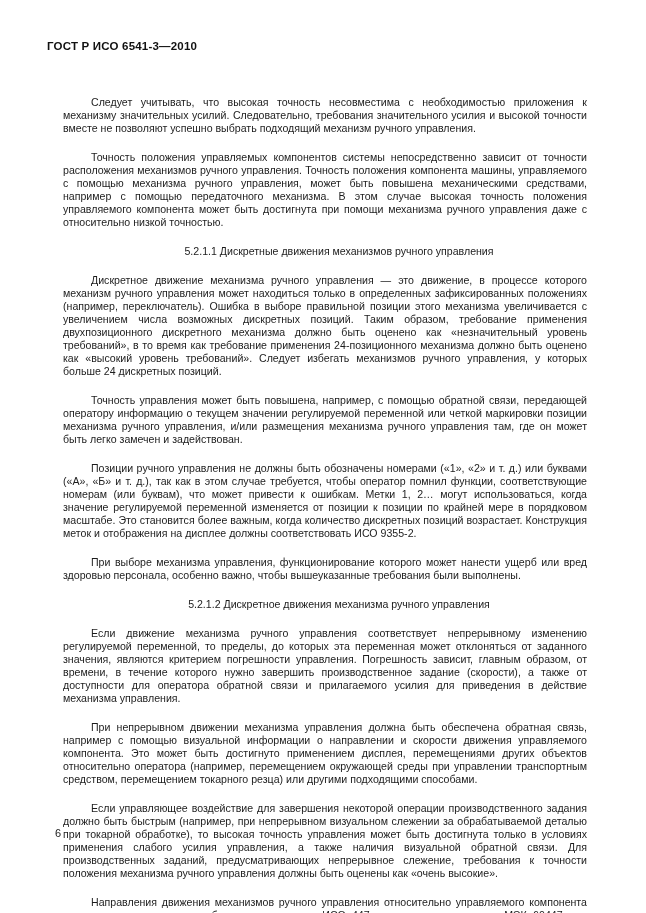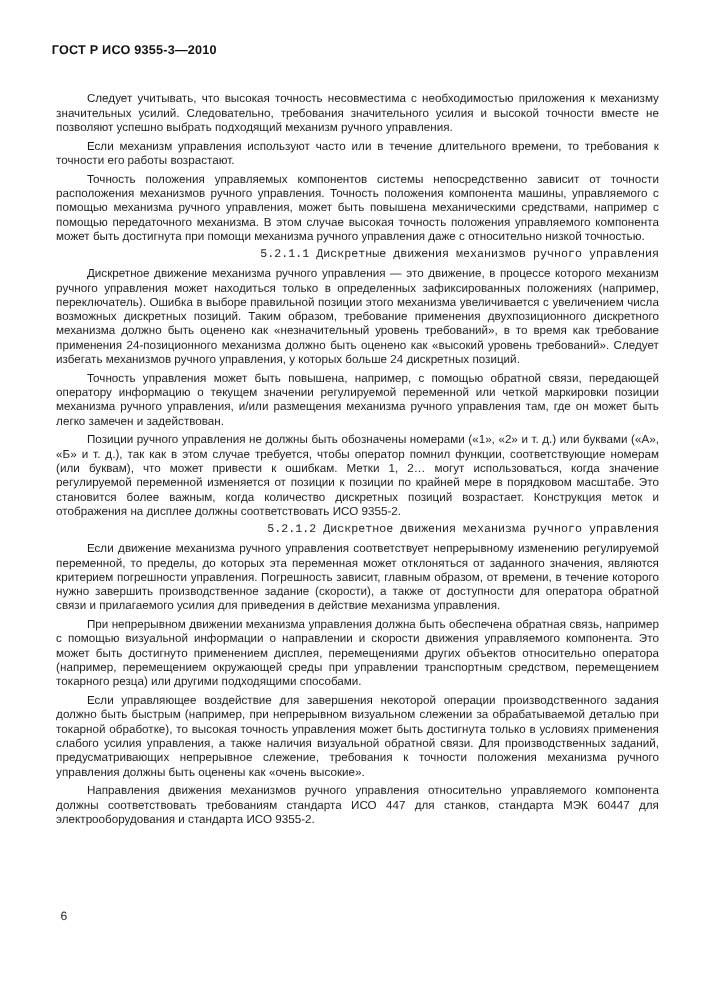--- a/index.html
+++ b/index.html
@@ -30,49 +30,48 @@
     left: 47px;
     top: 80px;
     width: 556px;
     font-size: 10.6px;
     line-height: 13px;
     text-align: justify;
     hyphens: auto;
     -webkit-hyphens: auto;
   }
   .para {
-    margin: 4px;
+    margin: 16px;
     text-indent: 28px;
   }
   .para.heading {
-    text-align: right;
-    font-family: Liberation Mono, monospace;
+    text-align: center;
   }
   .page-number {
     position: absolute;
     left: 55px;
     top: 827px;
     font-size: 11px;
     color: #222222;
   }
 </style>
 </head>
 <body>
 
 <div class="page">
-  <div class="doc-header">ГОСТ Р ИСО 9355-3—2010</div>
+  <div class="doc-header">ГОСТ Р ИСО 6541-3—2010</div>
 
   <div class="doc-body">
       <p class="para">Следует учитывать, что высокая точность несовместима с необходимостью приложения к механизму значительных усилий. Следовательно, требования значительного усилия и высокой точности вместе не позволяют успешно выбрать подходящий механизм ручного управления.</p>
-      <p class="para">Если механизм управления используют часто или в течение длительного времени, то требования к точности его работы возрастают.</p>
       <p class="para">Точность положения управляемых компонентов системы непосредственно зависит от точности расположения механизмов ручного управления. Точность положения компонента машины, управляемого с помощью механизма ручного управления, может быть повышена механическими средствами, например с помощью передаточного механизма. В этом случае высокая точность положения управляемого компонента может быть достигнута при помощи механизма ручного управления даже с относительно низкой точностью.</p>
       <p class="para heading">5.2.1.1 Дискретные движения механизмов ручного управления</p>
       <p class="para">Дискретное движение механизма ручного управления — это движение, в процессе которого механизм ручного управления может находиться только в определенных зафиксированных положениях (например, переключатель). Ошибка в выборе правильной позиции этого механизма увеличивается с увеличением числа возможных дискретных позиций. Таким образом, требование применения двухпозиционного дискретного механизма должно быть оценено как «незначительный уровень требований», в то время как требование применения 24-позиционного механизма должно быть оценено как «высокий уровень требований». Следует избегать механизмов ручного управления, у которых больше 24 дискретных позиций.</p>
       <p class="para">Точность управления может быть повышена, например, с помощью обратной связи, передающей оператору информацию о текущем значении регулируемой переменной или четкой маркировки позиции механизма ручного управления, и/или размещения механизма ручного управления там, где он может быть легко замечен и задействован.</p>
       <p class="para">Позиции ручного управления не должны быть обозначены номерами («1», «2» и т. д.) или буквами («А», «Б» и т. д.), так как в этом случае требуется, чтобы оператор помнил функции, соответствующие номерам (или буквам), что может привести к ошибкам. Метки 1, 2… могут использоваться, когда значение регулируемой переменной изменяется от позиции к позиции по крайней мере в порядковом масштабе. Это становится более важным, когда количество дискретных позиций возрастает. Конструкция меток и отображения на дисплее должны соответствовать ИСО 9355-2.</p>
+      <p class="para">При выборе механизма управления, функционирование которого может нанести ущерб или вред здоровью персонала, особенно важно, чтобы вышеуказанные требования были выполнены.</p>
       <p class="para heading">5.2.1.2 Дискретное движения механизма ручного управления</p>
       <p class="para">Если движение механизма ручного управления соответствует непрерывному изменению регулируемой переменной, то пределы, до которых эта переменная может отклоняться от заданного значения, являются критерием погрешности управления. Погрешность зависит, главным образом, от времени, в течение которого нужно завершить производственное задание (скорости), а также от доступности для оператора обратной связи и прилагаемого усилия для приведения в действие механизма управления.</p>
       <p class="para">При непрерывном движении механизма управления должна быть обеспечена обратная связь, например с помощью визуальной информации о направлении и скорости движения управляемого компонента. Это может быть достигнуто применением дисплея, перемещениями других объектов относительно оператора (например, перемещением окружающей среды при управлении транспортным средством, перемещением токарного резца) или другими подходящими способами.</p>
       <p class="para">Если управляющее воздействие для завершения некоторой операции производственного задания должно быть быстрым (например, при непрерывном визуальном слежении за обрабатываемой деталью при токарной обработке), то высокая точность управления может быть достигнута только в условиях применения слабого усилия управления, а также наличия визуальной обратной связи. Для производственных заданий, предусматривающих непрерывное слежение, требования к точности положения механизма ручного управления должны быть оценены как «очень высокие».</p>
       <p class="para">Направления движения механизмов ручного управления относительно управляемого компонента должны соответствовать требованиям стандарта ИСО 447 для станков, стандарта МЭК 60447 для электрооборудования и стандарта ИСО 9355-2.</p>
     </div>
 
   <div class="page-number">6</div>
 </div>
 

